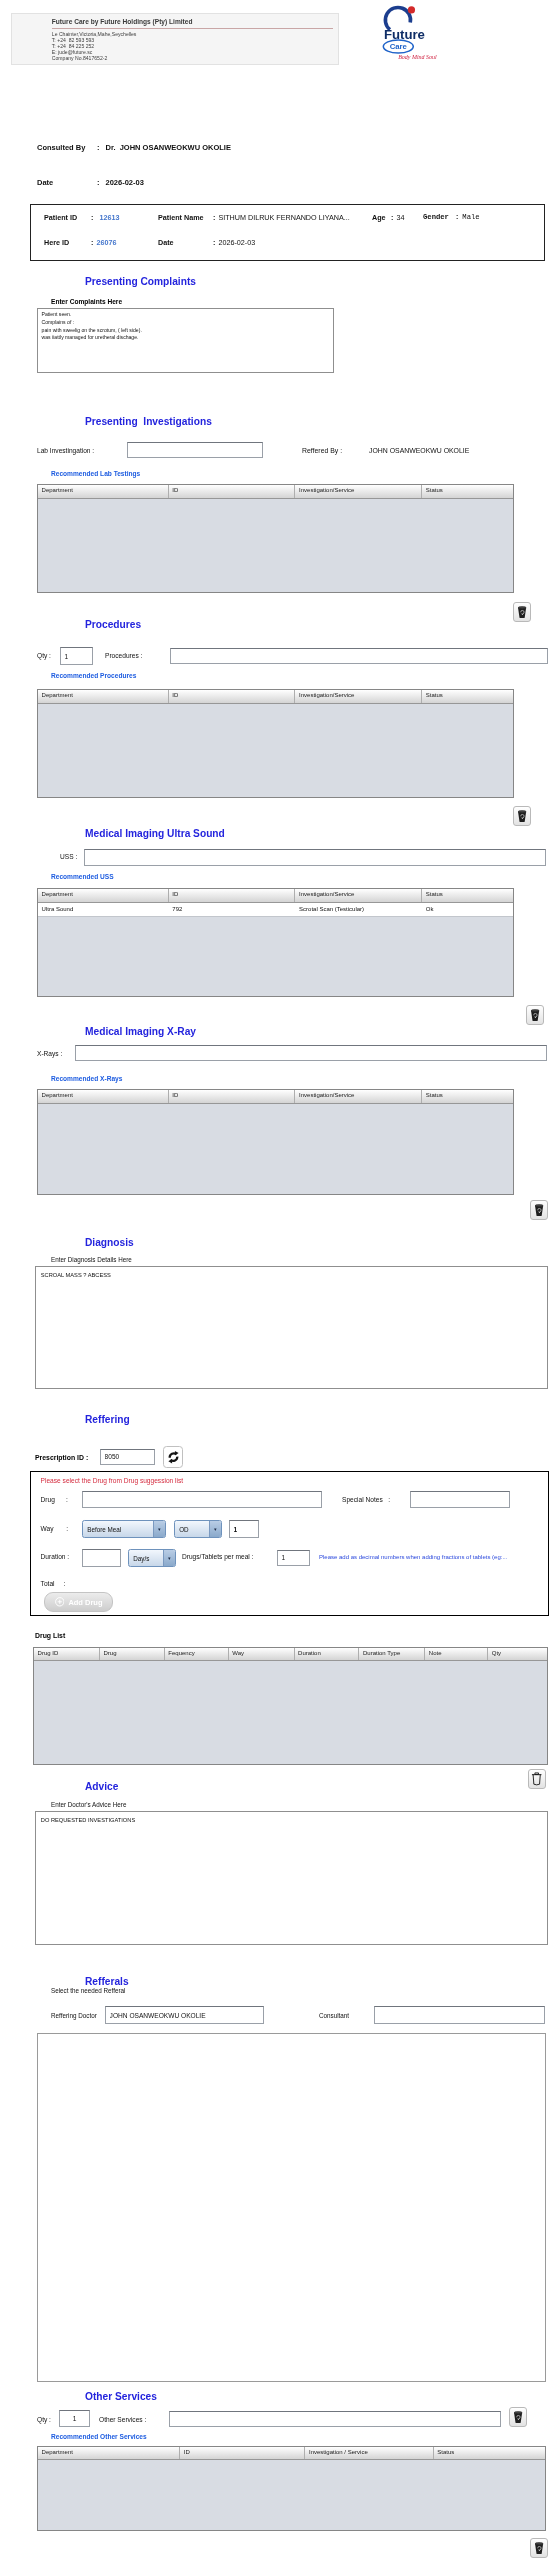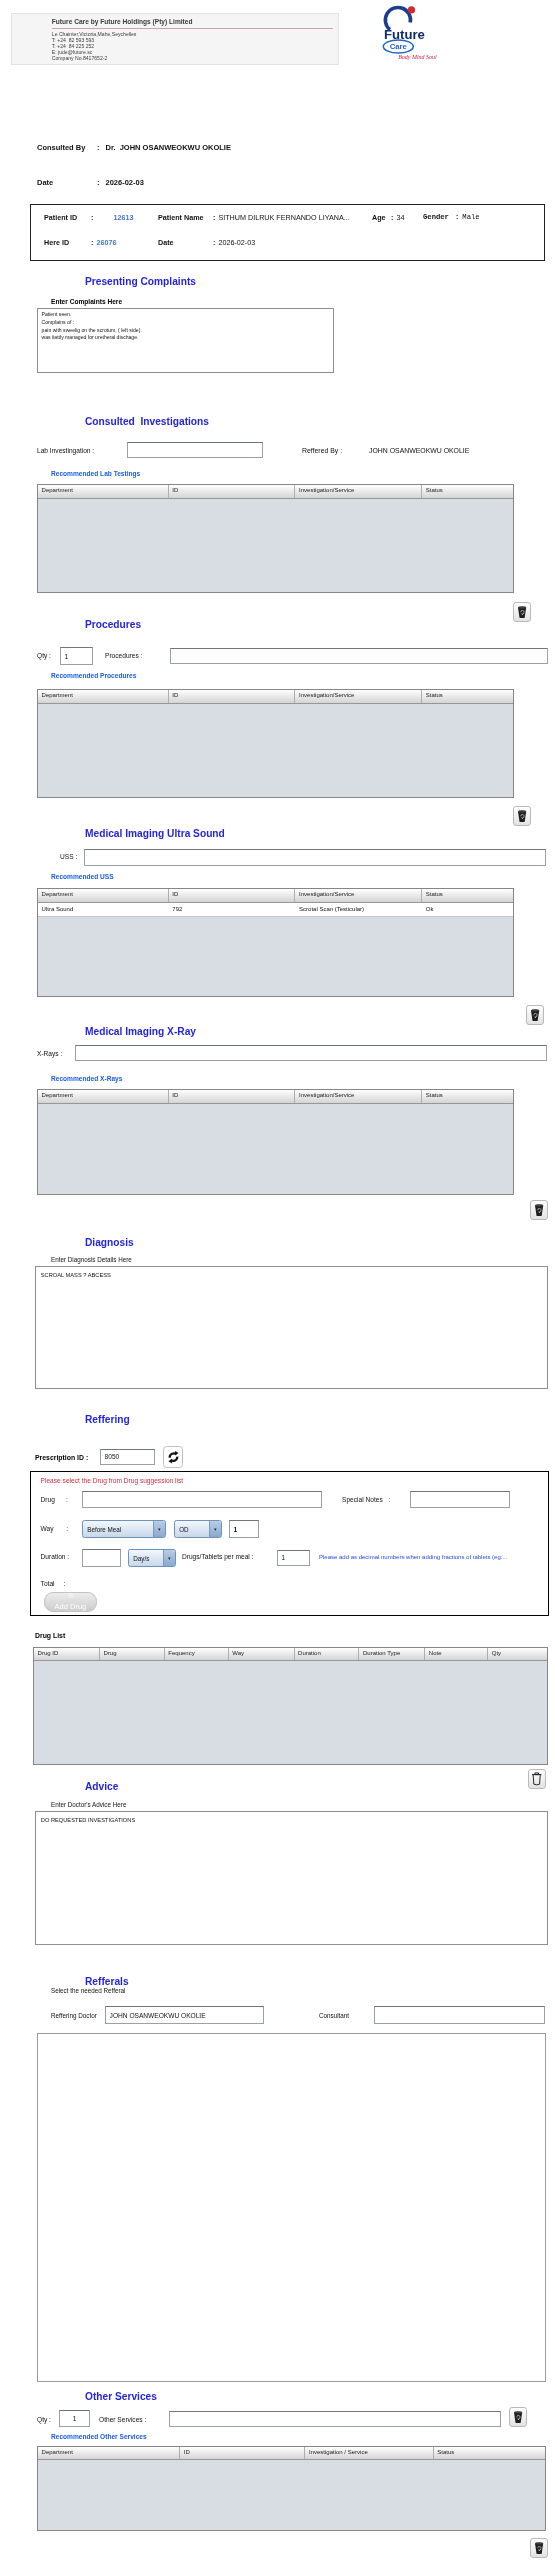--- a/index.html
+++ b/index.html
@@ -26,22 +26,22 @@
          background:linear-gradient(#ffffff,#e2e2e2);display:flex;align-items:center;justify-content:center;cursor:pointer;}
   .dd{position:absolute;box-sizing:border-box;border:0.6px solid #6e92bc;border-radius:2.4px;
       background:linear-gradient(#f2f7fd,#c7d7e9);display:flex;align-items:center;font-size:6.3px;color:#111;padding-left:4.2px;}
   .ddarw{margin-left:auto;width:11.4px;align-self:stretch;background:linear-gradient(#b9cde5,#8aa9cb);
          border-left:0.6px solid #7a99c0;border-radius:0 1.8px 1.8px 0;display:flex;align-items:center;justify-content:center;
          font-size:4.2px;color:#1c2a44;}
   .panel{position:absolute;border:1.8px solid #000;box-sizing:border-box;background:#fff;}
   .warn{position:absolute;font-size:6.6px;color:#d42a3d;white-space:pre;}
   .note{position:absolute;font-size:6px;color:#2b49dd;white-space:nowrap;overflow:hidden;}
   .addbtn{position:absolute;display:flex;align-items:center;gap:4.2px;background:linear-gradient(#ececec,#cdcdcd);
-          border:0.6px solid #c4c4c4;border-radius:9px;color:#fff;font-weight:normal;font-size:7.5px;
-          padding:0 9.6px;height:18px;cursor:default;flex-direction:column;}
+          border:0.6px solid #c4c4c4;border-radius:9px;color:#fff;font-weight:bold;font-size:7.5px;
+          padding:0 9.6px;height:18px;cursor:default;}
   .blue{color:#4577cd;}
   .hbox{position:absolute;left:10.8px;top:13px;width:326px;height:50px;background:#f5f5f5;border:0.6px solid #e2e2e2;}
   .pbox{position:absolute;left:30px;top:204px;width:515px;height:57px;border:1.2px solid #222;box-sizing:border-box;}
   .prow{position:absolute;display:flex;font-size:7.2px;white-space:pre;}
   .plab{font-weight:bold;}
   .addr{position:absolute;left:40px;font-size:5.1px;color:#3c3c3c;line-height:6px;white-space:pre;}
 </style>
 </head>
 <body>
 
@@ -74,21 +74,21 @@
   <div class="abs" style="left:37px;top:178px;display:flex;font-weight:bold;font-size:7.5px;white-space:pre;">
     <span style="width:60px;">Date</span>
     <span>:</span>
     <span style="margin-left:6px;">2026-02-03</span>
   </div>
 
   <div class="pbox">
     <div class="prow" style="left:13px;top:8.4px;">
       <span class="plab" style="width:47px;">Patient ID</span>
       <span class="plab">:</span>
-      <span class="plab blue" style="margin-left:20px;">12613</span>
+      <span class="plab blue" style="margin-left:6px;">12613</span>
     </div>
     <div class="prow" style="left:127px;top:8.4px;">
       <span class="plab" style="width:55px;">Patient Name</span>
       <span class="plab">:</span>
       <span style="margin-left:3px;">SITHUM DILRUK FERNANDO LIYANA...</span>
     </div>
     <div class="prow" style="left:341px;top:8.4px;">
       <span class="plab" style="width:19px;">Age</span>
       <span class="plab">:</span>
       <span style="margin-left:3px;">34</span>
@@ -110,21 +110,21 @@
     </div>
   </div>
 
   <div class="hd" style="left:37px;top:276px;">Presenting Complaints</div>
   <div class="sub" style="left:51px;top:298px;">Enter Complaints Here</div>
   <div class="ta" style="left:37px;top:308px;width:297px;height:65px;font-size:5.1px;padding:1.8px 3.6px;">Patient seen.
 Complains of :
 pain with sweelig on the scrotum, ( left side).
 was iiattly managed for uretheral dischage.</div>
 
-  <div class="hd" style="left:37px;top:416px;">Consulted  Investigations</div>
+  <div class="hd" style="left:37px;top:416px;">Presenting  Investigations</div>
   <div class="lbl" style="left:37px;top:447px;">Lab Investingation :</div>
   <input class="tb" style="left: 127px; top: 442px; width: 136px; height: 16px;" value="">
   <div class="lbl" style="left:302px;top:447px;font-size:6.9px;">Reffered By :</div>
   <div class="lbl" style="left:369px;top:447px;font-size:6.9px;">JOHN OSANWEOKWU OKOLIE</div>
   <div class="link" style="left:51px;top:470px;">Recommended Lab Testings</div>
   <div class="tbl" style="left:37px;top:484px;width:477px;height:109px;">
     <div class="thead">
       <div class="th" style="width:131px;">Department</div>
       <div class="th" style="width:127px;">ID</div>
       <div class="th" style="width:127px;">Investigation/Service</div>

